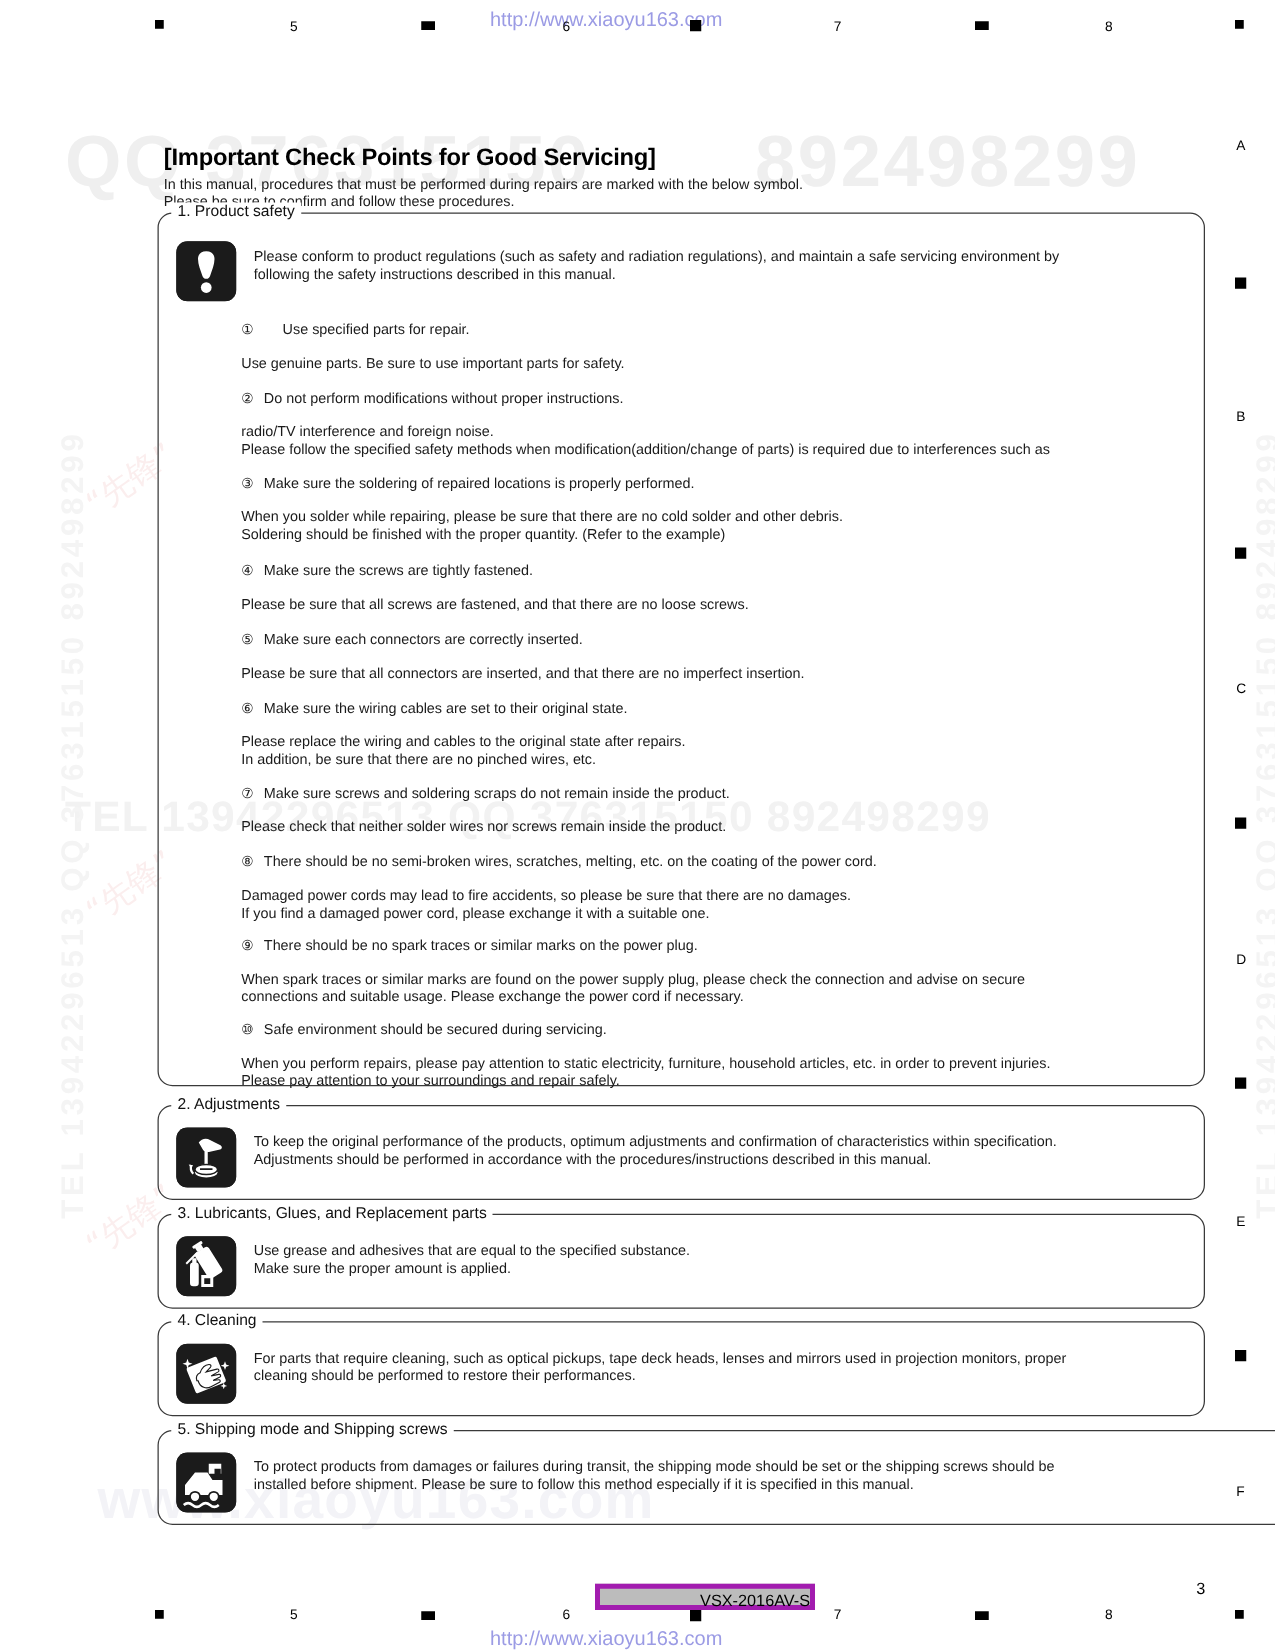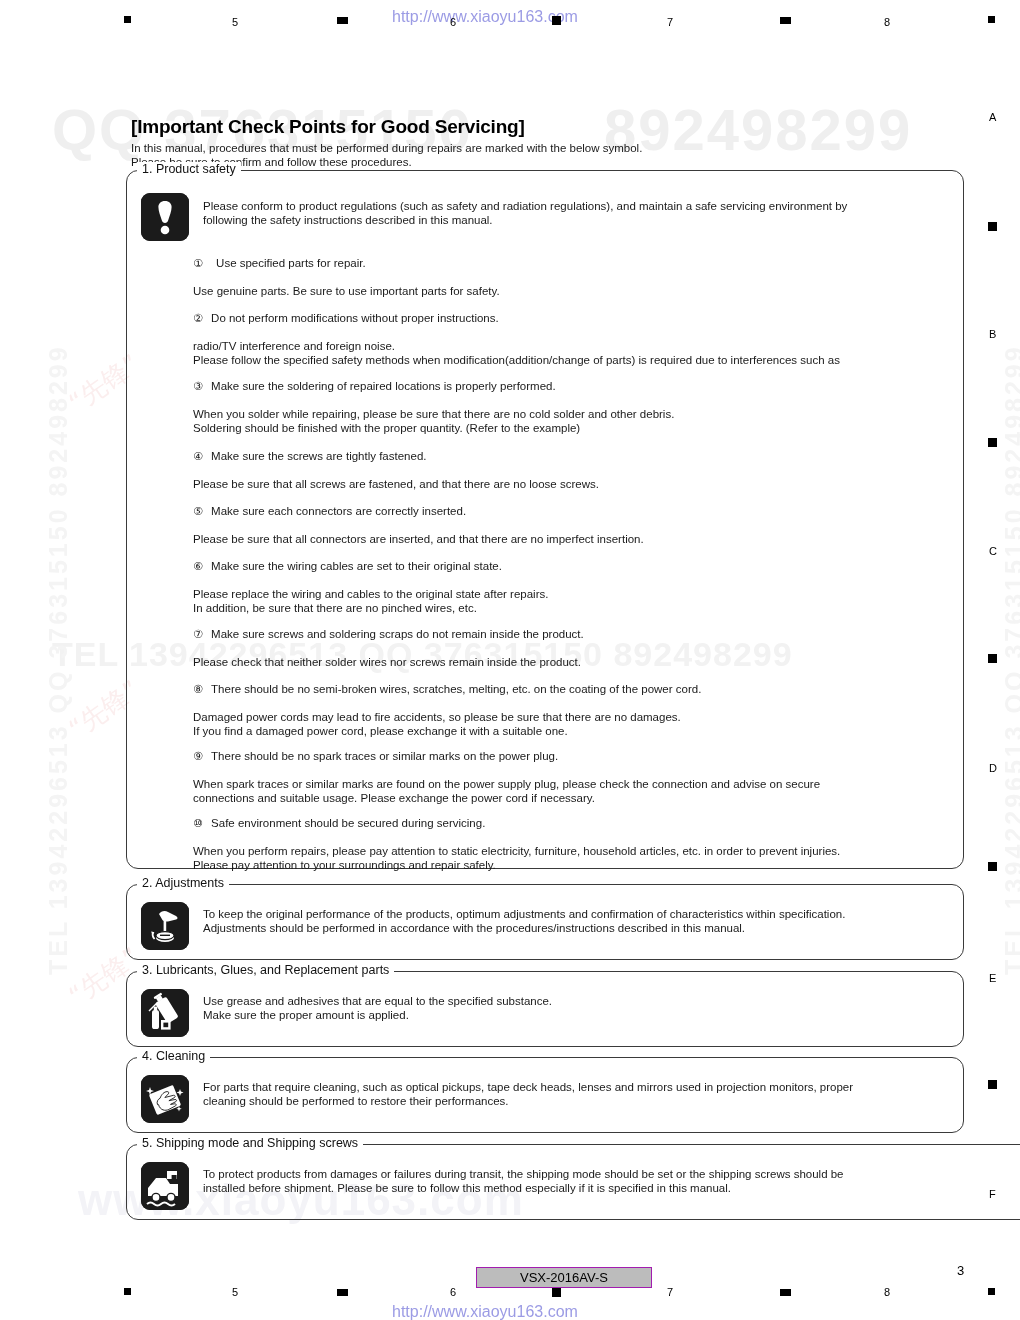--- a/index.html
+++ b/index.html
@@ -164,23 +164,23 @@
   }
 
   
   .model-box {
     position: absolute;
     left: 476px;
     top: 1267px;
     width: 176px;
     height: 21px;
     background: #bcbcbc;
-    border: 1px solid #a21caf;
+    border: 4px solid #a21caf;
     box-sizing: border-box;
-    text-align: center;
+    text-align: right;
     font-size: 13px;
     line-height: 19px;
     color: #000;
   }
   .page-num {
     position: absolute;
     left: 957px;
     top: 1263px;
     font-size: 13px;
     color: #000;
@@ -256,21 +256,21 @@
     </span>
 
     <div style="position:absolute; left:76px; top:28px; width:748px;">
       <div class="para">Please conform to product regulations (such as safety and radiation regulations), and maintain a safe servicing environment by</div>
       <div class="para">following the safety instructions described in this manual.</div>
     </div>
 
     <div style="position:absolute; left:66px; top:85px; width:760px;">
       <div class="item-num">
         <span class="circ">①</span>
-        <span style="margin-left:10px;">Use specified parts for repair.</span>
+        <span style="margin-left:20px;">Use specified parts for repair.</span>
       </div>
     </div>
     <div style="position:absolute; left:66px; top:113px; width:760px;">
       <div class="item-desc">Use genuine parts.  Be sure to use important parts for safety.</div>
     </div>
 
     <div style="position:absolute; left:66px; top:140px; width:760px;">
       <div class="item-num">
         <span class="circ">②</span>
         <span style="margin-left:5px;">Do not perform modifications without proper instructions.</span>

